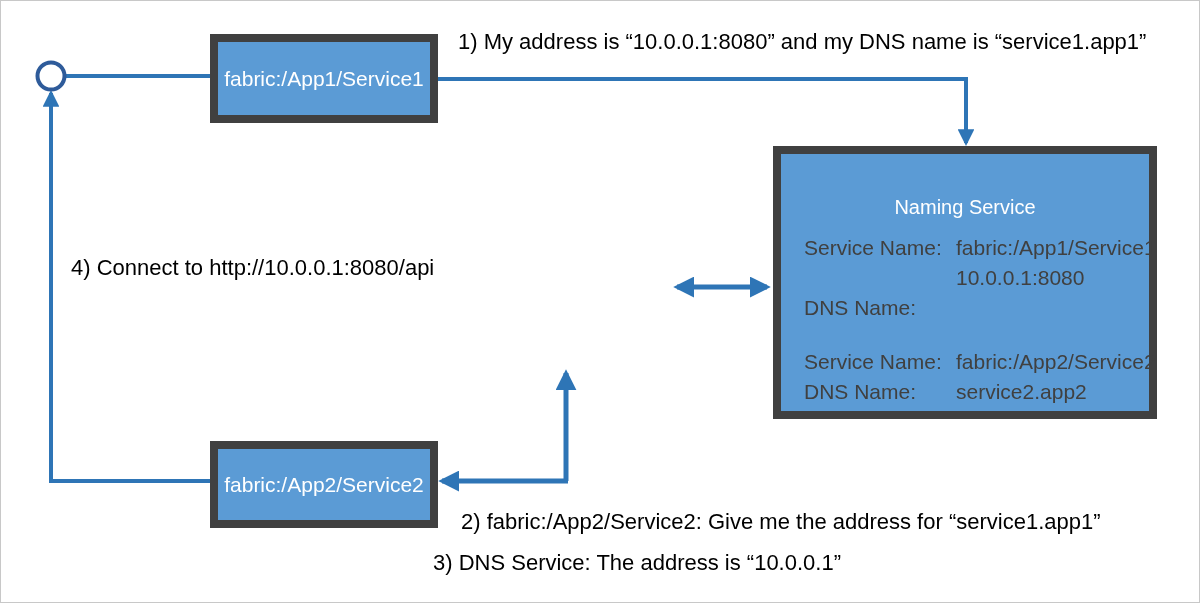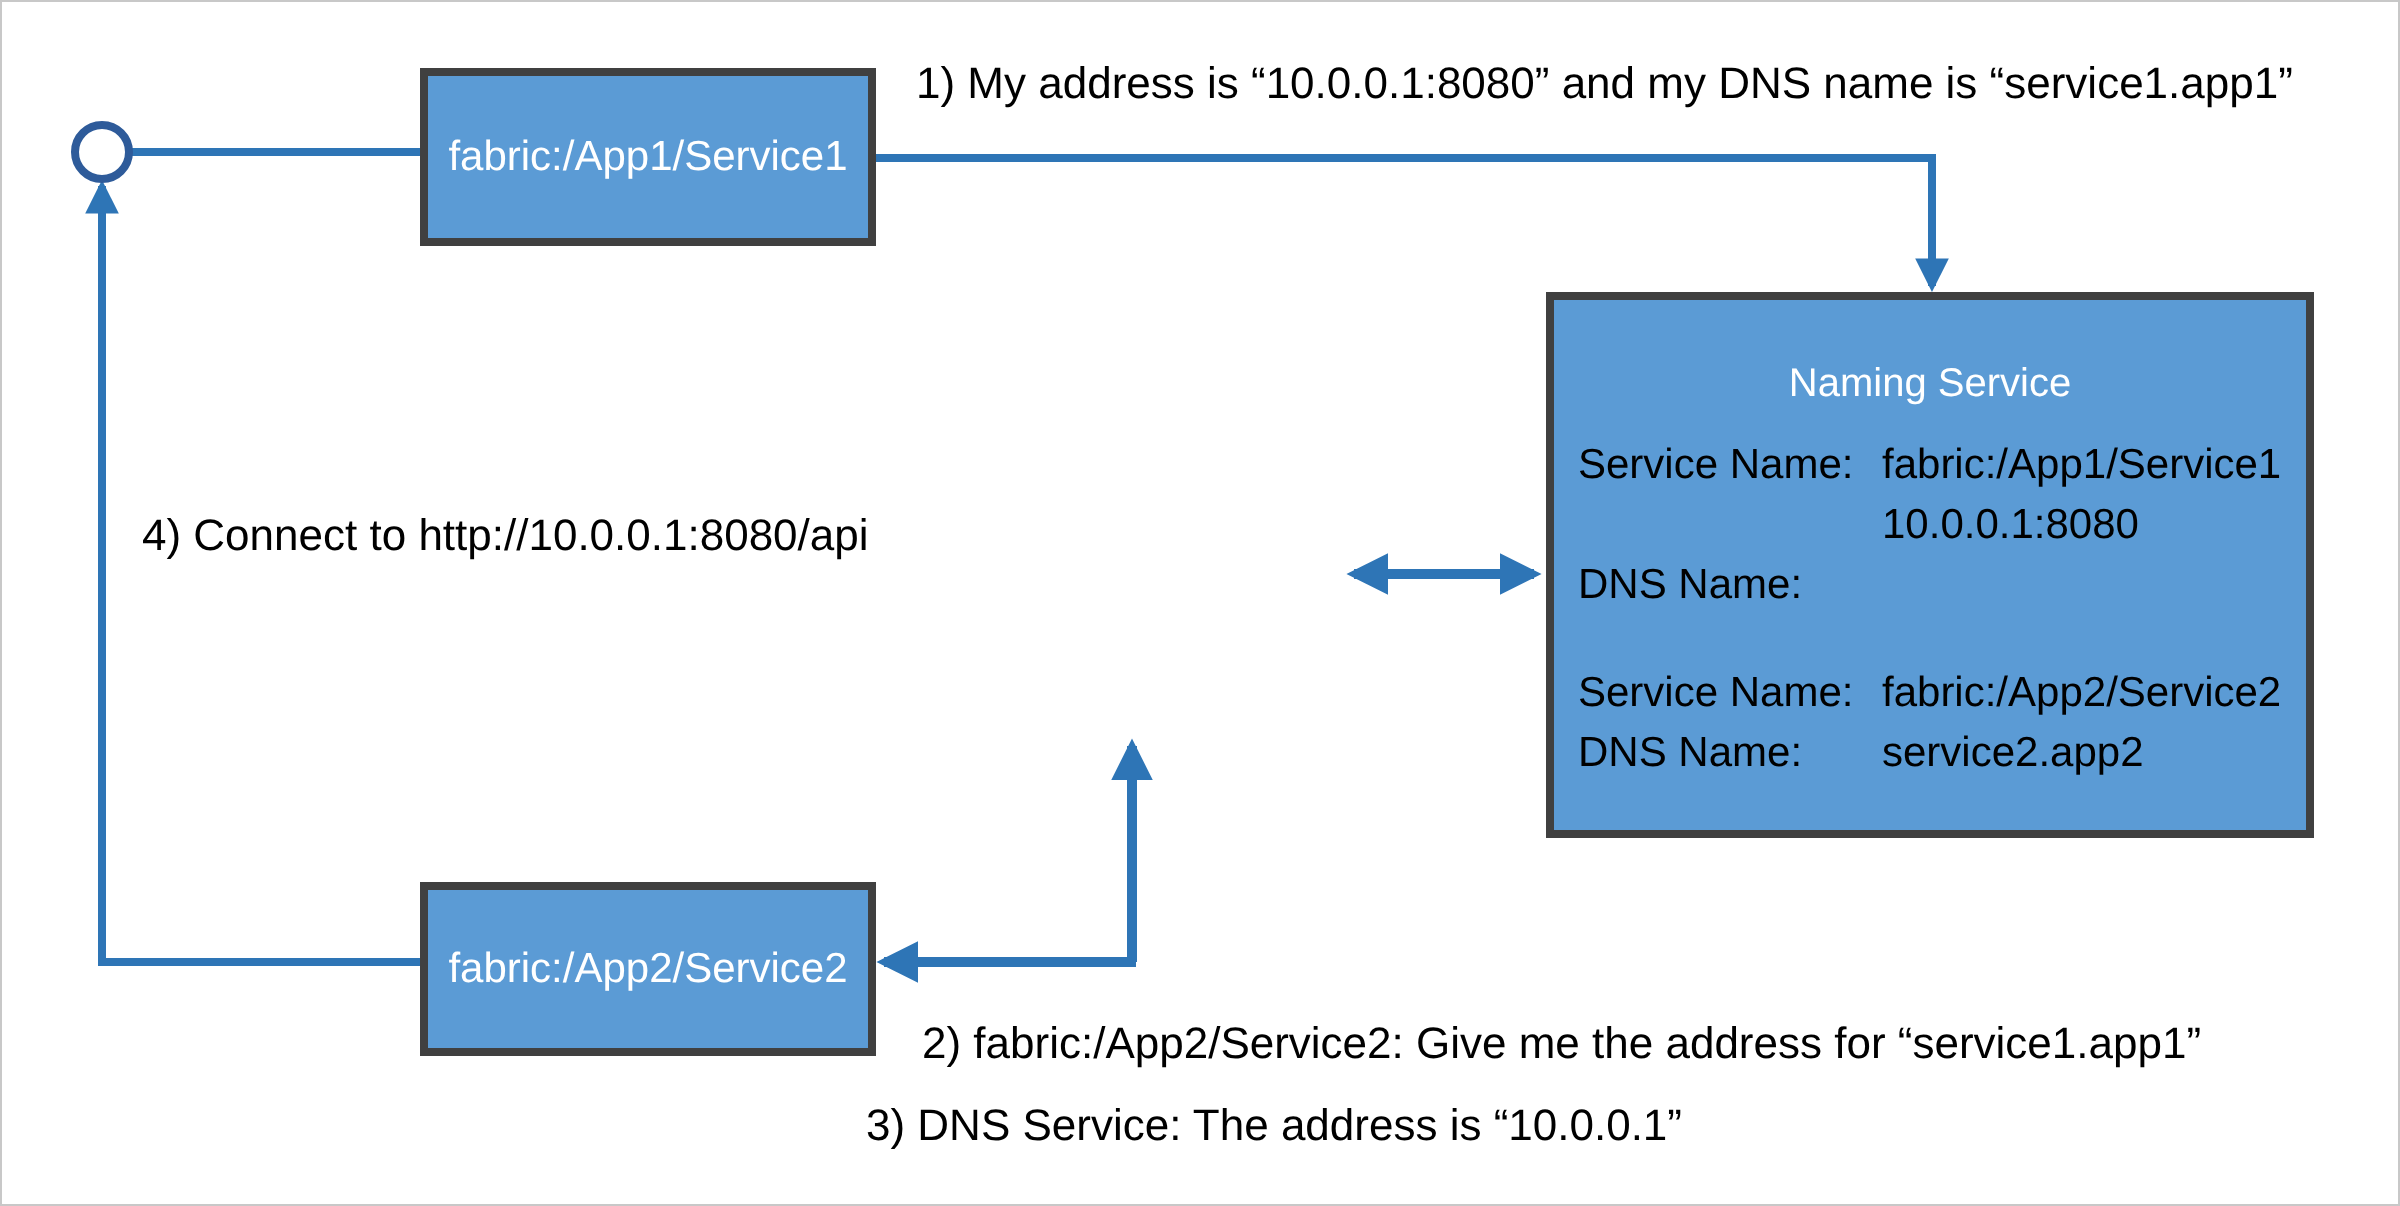--- a/index.html
+++ b/index.html
@@ -22,21 +22,21 @@
     position: absolute;
     left: 0;
     top: 0;
     width: 1200px;
     height: 603px;
   }
   .node-box {
     position: absolute;
     box-sizing: border-box;
     background: #5B9BD5;
-    border: 4px solid #404040;
+    border: 8px solid #404040;
     color: #ffffff;
     display: flex;
     align-items: center;
     justify-content: center;
     z-index: 3;
   }
   .node-label {
     font-size: 21px;
     line-height: 1.2;
     color: #ffffff;
@@ -60,33 +60,33 @@
     top: 205px;
     width: 204px;
     height: 163px;
   }
   #box-naming {
     left: 772px;
     top: 145px;
     width: 384px;
     height: 273px;
     display: block;
-    padding: 0;
+    padding: 11px;
   }
   #naming-title {
     font-size: 20px;
     color: #ffffff;
     text-align: center;
     margin-top: 31px;
   }
   .naming-table {
     margin-top: 14px;
     padding-left: 12px;
     font-size: 21px;
-    color: #000000;
+    color: #404040;
     line-height: 1.42;
   }
   .nrow {
     display: flex;
   }
   .nkey {
     width: 152px;
     flex: 0 0 152px;
     white-space: nowrap;
   }

